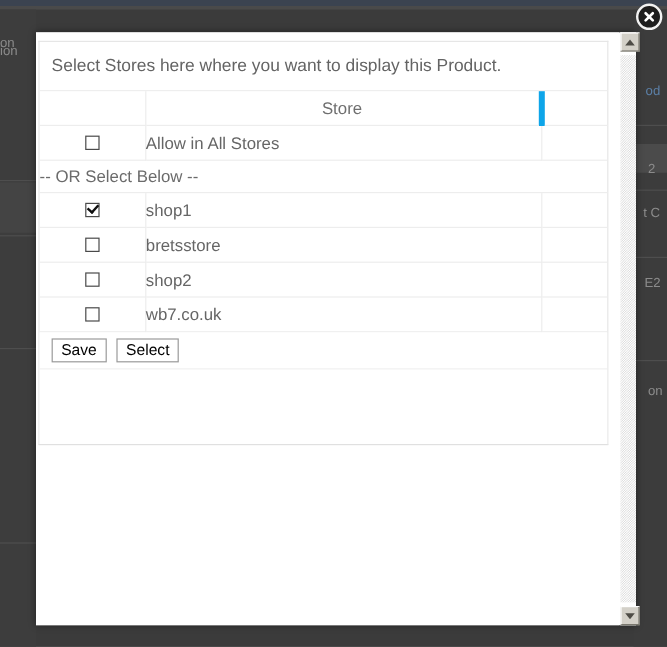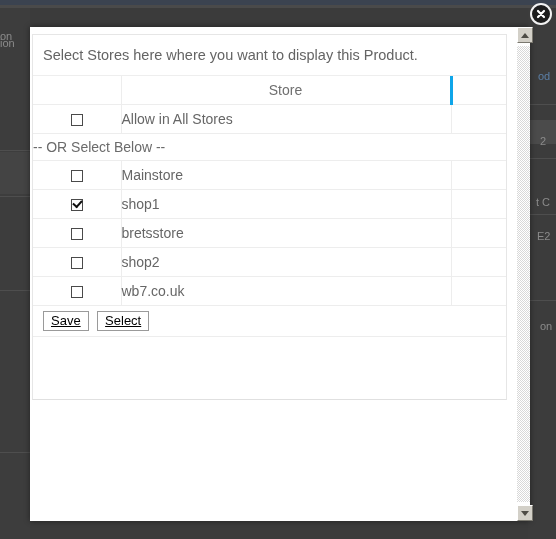--- a/index.html
+++ b/index.html
@@ -149,21 +149,21 @@
   .col-chk   { width: 88px; }
   .col-name  { width: 330px; }
   .col-pad   { width: 55px; }
 
   .th-store {
     height: 28px;
     line-height: 28px;
     text-align: center;
     font-size: 14px;
     color: #6f6f6f;
-    border-right: 3px solid #0ea5e9;
+    border-right: 5px solid #0ea5e9;
     border-left: 1px solid #ededed;
   }
   .th-blank-l { border-right: 1px solid #ededed; }
 
   .cell-chk {
     height: 28px;
     text-align: center;
     vertical-align: middle;
     border-right: 1px solid #ededed;
   }
@@ -223,21 +223,20 @@
   .btn {
     font-family: "Liberation Sans", sans-serif;
     font-size: 13px;
     color: #000000;
     background: #ffffff;
     border: 1px solid #9a9a9a;
     padding: 1px 7px 2px 7px;
     margin-right: 4px;
     cursor: pointer;
     line-height: 15px;
-    text-decoration: underline;
   }
   .filler {
     height: 62px;
     background: #ffffff;
   }
 
   
   .scrollbar {
     position: absolute;
     left: 487px;
@@ -311,21 +310,21 @@
     <div class="bg-rule" style="left:528px;top:214px;width:28px;"></div>
     <div class="bg-rule" style="left:528px;top:300px;width:28px;"></div>
 
     <div class="bg-block" style="left:0;top:152px;width:30px;height:42px;"></div>
     <div class="bg-block" style="left:528px;top:120px;width:28px;height:24px;background:#4b4b4b;"></div>
 
     <div class="bg-text" id="bgfrag-0" style="left: 0px; top: 30px;">on</div>
     <div class="bg-text" id="bgfrag-1" style="left: 0px; top: 37px;">ion</div>
     <div class="bg-text blue" id="bgfrag-2" style="left: 538px; top: 70px;">od</div>
     <div class="bg-text" id="bgfrag-3" style="left: 540px; top: 135px;">2</div>
-    <div class="bg-text" id="bgfrag-4" style="left: 536px; top: 172px; margin-top: 24px;">t C</div>
+    <div class="bg-text" id="bgfrag-4" style="left: 536px; top: 172px;">t C</div>
     <div class="bg-text" id="bgfrag-5" style="left: 537px; top: 230px;">E2</div>
     <div class="bg-text" id="bgfrag-6" style="left: 540px; top: 320px;">on</div>
   </div>
 
   <div class="modal">
 
     <div class="modal-body">
 
       <div class="panel">
 
@@ -347,25 +346,20 @@
           <tbody id="store-rows">
               <tr>
                 <td class="cell-chk"><span class="chk"></span></td>
                 <td class="cell-name">Allow in All Stores</td>
                 <td class="cell-pad"></td>
               </tr>
               <tr class="row-sep">
                 <td colspan="3">-- OR Select Below --</td>
               </tr>
               <tr>
-                <td class="cell-chk"><span class="chk"></span></td>
-                <td class="cell-name">Mainstore</td>
-                <td class="cell-pad"></td>
-              </tr>
-              <tr>
                 <td class="cell-chk"><span class="chk checked"></span></td>
                 <td class="cell-name">shop1</td>
                 <td class="cell-pad"></td>
               </tr>
               <tr>
                 <td class="cell-chk"><span class="chk"></span></td>
                 <td class="cell-name">bretsstore</td>
                 <td class="cell-pad"></td>
               </tr>
               <tr>

